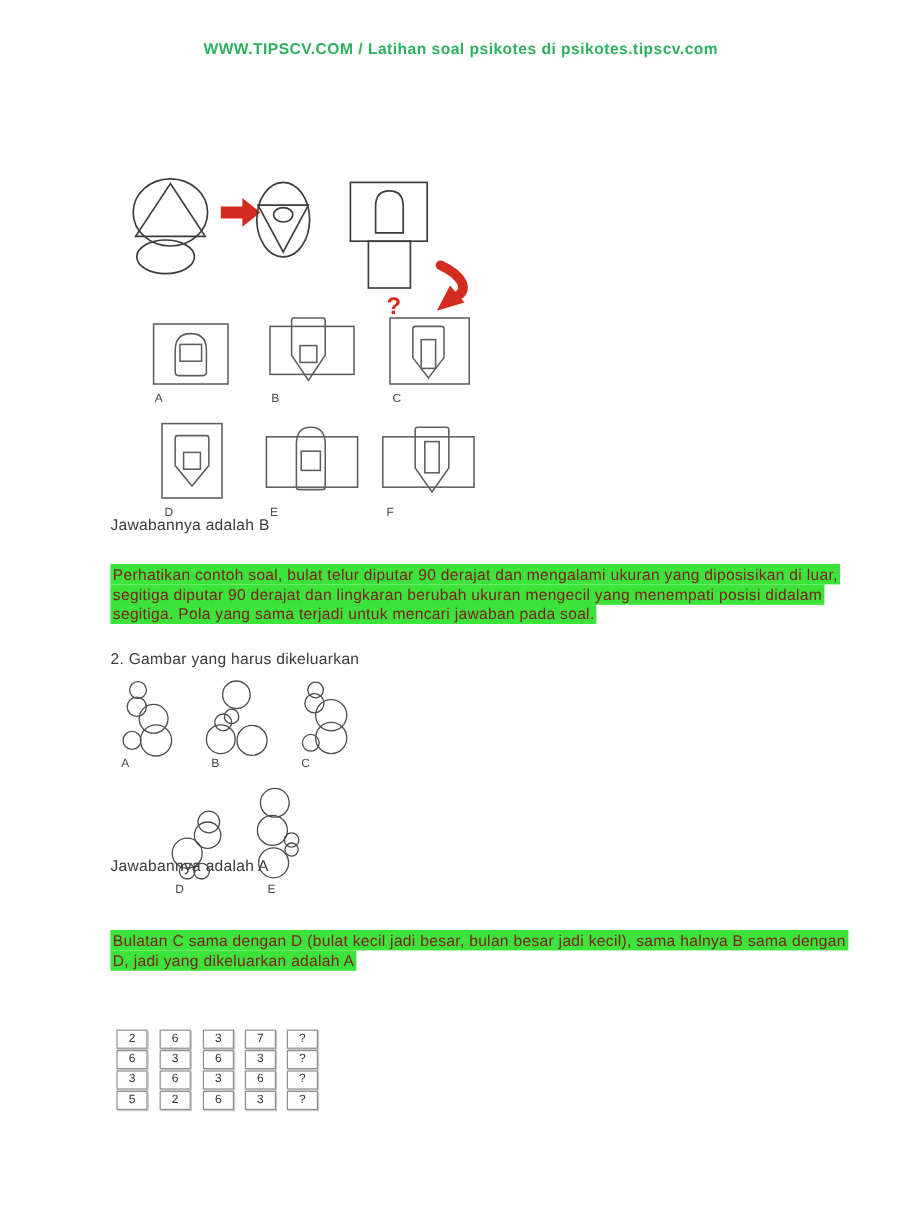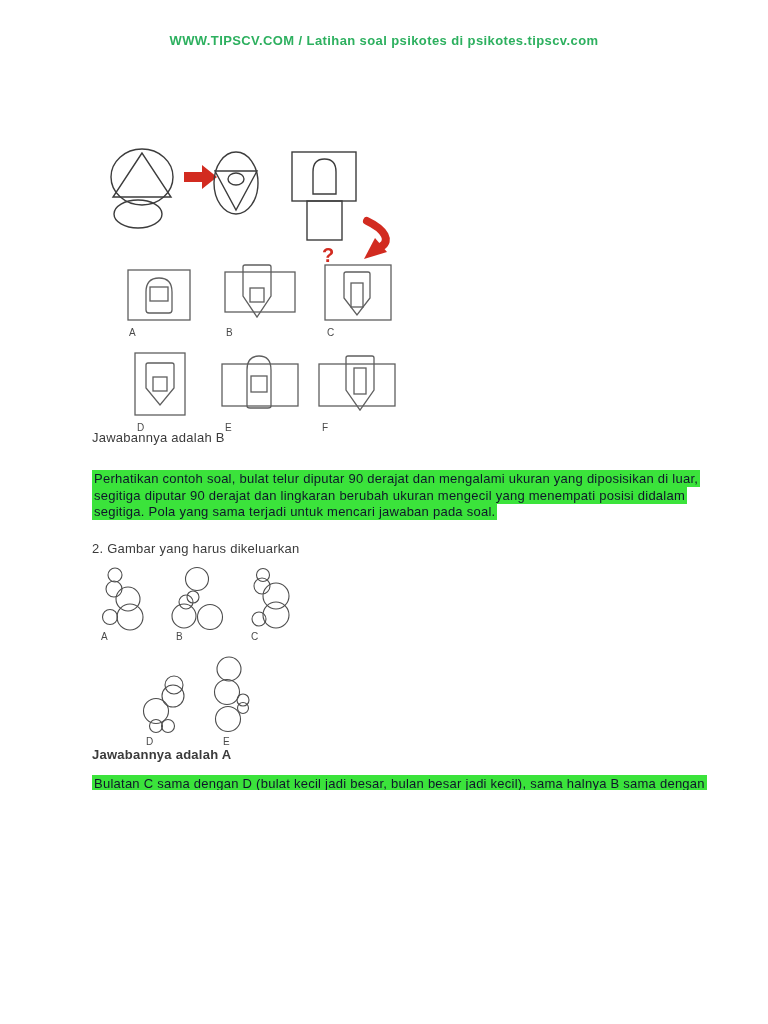--- a/index.html
+++ b/index.html
@@ -1,33 +1,33 @@
 <!DOCTYPE html>
 <html><head>
 <meta charset="utf-8">
 <style>
   html,body{margin:0;padding:0;background:#ffffff;}
   .page{
-    position:relative;width:768px;height:790px;background:#ffffff;overflow:hidden;
+    position:relative;width:768px;height:1024px;background:#ffffff;overflow:hidden;
     font-family:"Liberation Sans",sans-serif;color:#3b3b3b;
   }
   .abs{position:absolute;}
   .site-header{
     top:33px;left:0;width:768px;text-align:center;
     font-size:13px;font-weight:bold;letter-spacing:0.4px;color:#2db05f;
   }
   .doc-title{
     top:69px;left:0;width:768px;text-align:center;
     font-size:13px;letter-spacing:0.9px;color:#404040;
   }
   .body-text{font-size:13px;line-height:16.5px;letter-spacing:0.25px;color:#3b3b3b;}
   .q-text{width:590px;}
   .hl-wrap{width:616px;}
   .hl{
-    background:#3be33b;color:#0f172a;padding:1px 2px;
+    background:#3be33b;color:#7f1d1d;padding:1px 2px;
     -webkit-box-decoration-break:clone;box-decoration-break:clone;
   }
   .opt-label{font-size:10px;color:#4a4a4a;letter-spacing:0.5px;}
   svg{display:block;}
   .shape{fill:none;stroke:#5f5f5f;stroke-width:1.3;}
   .shape-dark{fill:none;stroke:#3c3c3c;stroke-width:1.4;}
   .bubble{fill:none;stroke:#4d4d4d;stroke-width:1.1;}
   .red-fill{fill:#d22b20;stroke:none;}
   .red-stroke{fill:none;stroke:#d22b20;stroke-width:8;stroke-linecap:round;}
   .qmark{fill:#d22b20;font-family:"Liberation Sans",sans-serif;font-size:20px;font-weight:bold;}
@@ -153,21 +153,21 @@
       <circle class="bubble" cx="89" cy="13" r="12"></circle>
       <circle class="bubble" cx="87" cy="36" r="12.5"></circle>
       <circle class="bubble" cx="103" cy="44" r="6"></circle>
       <circle class="bubble" cx="103" cy="52" r="5.5"></circle>
       <circle class="bubble" cx="88" cy="63" r="12.5"></circle>
     </g>
   </svg>
   <div class="abs opt-label" style="top:736px;left:146px;">D</div>
   <div class="abs opt-label" style="top:736px;left:223px;">E</div>
 
-  <div class="abs body-text" style="top:747px;left:92px;font-weight:bold;">Jawabannya adalah A</div>
+  <div class="abs body-text" style="top:714px;left:92px;">Jawabannya adalah A</div>
   <div class="abs body-text hl-wrap" style="top:776px;left:92px;"><span class="hl">Bulatan C sama dengan D (bulat kecil jadi besar, bulan besar jadi kecil), sama halnya B sama dengan D, jadi yang dikeluarkan adalah A</span></div>
 
 
   <div class="num-strip" style="top:858px;left:97px;">
     <div class="num-cell">2</div>
     <div class="num-cell">6</div>
     <div class="num-cell">3</div>
     <div class="num-cell">5</div>
   </div>
   <div class="num-strip" style="top:858px;left:133px;">

